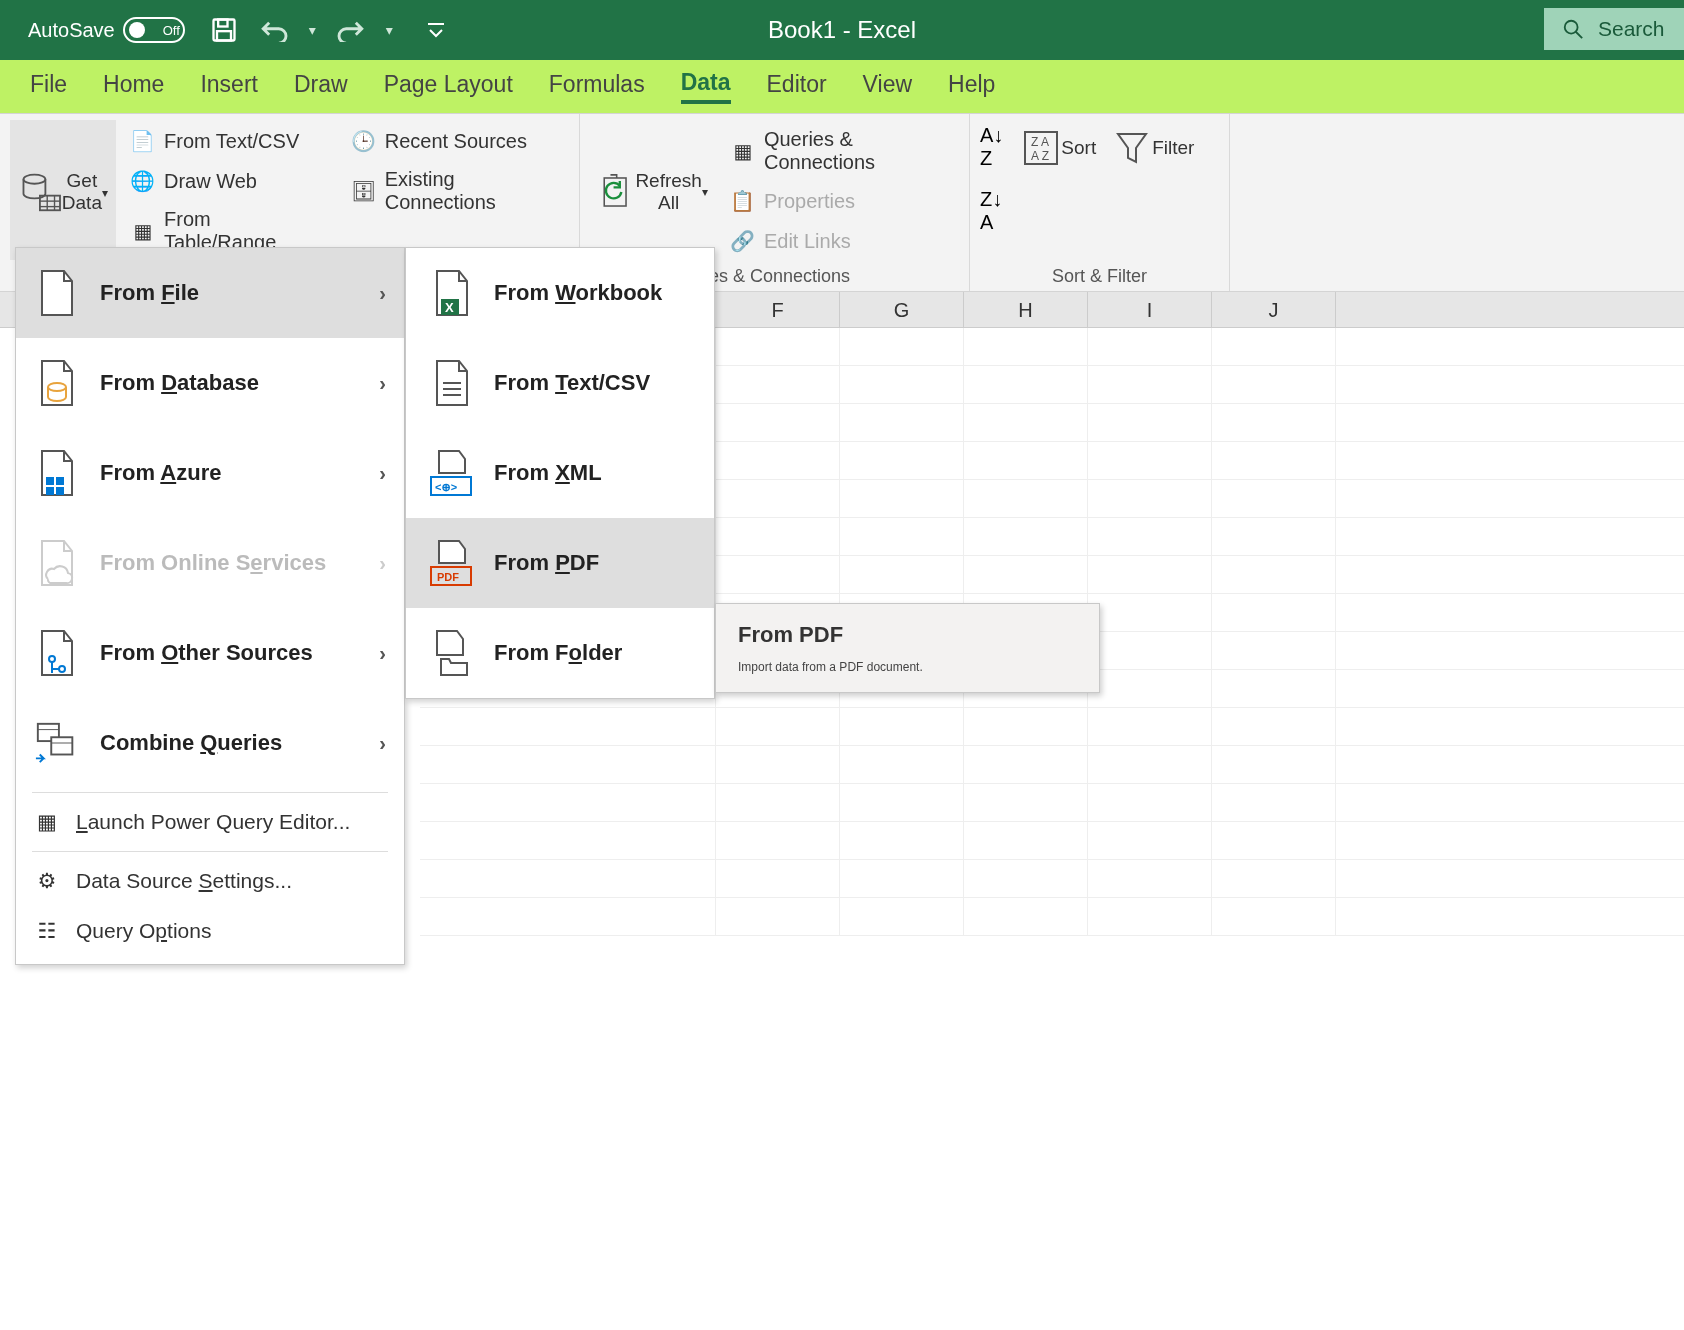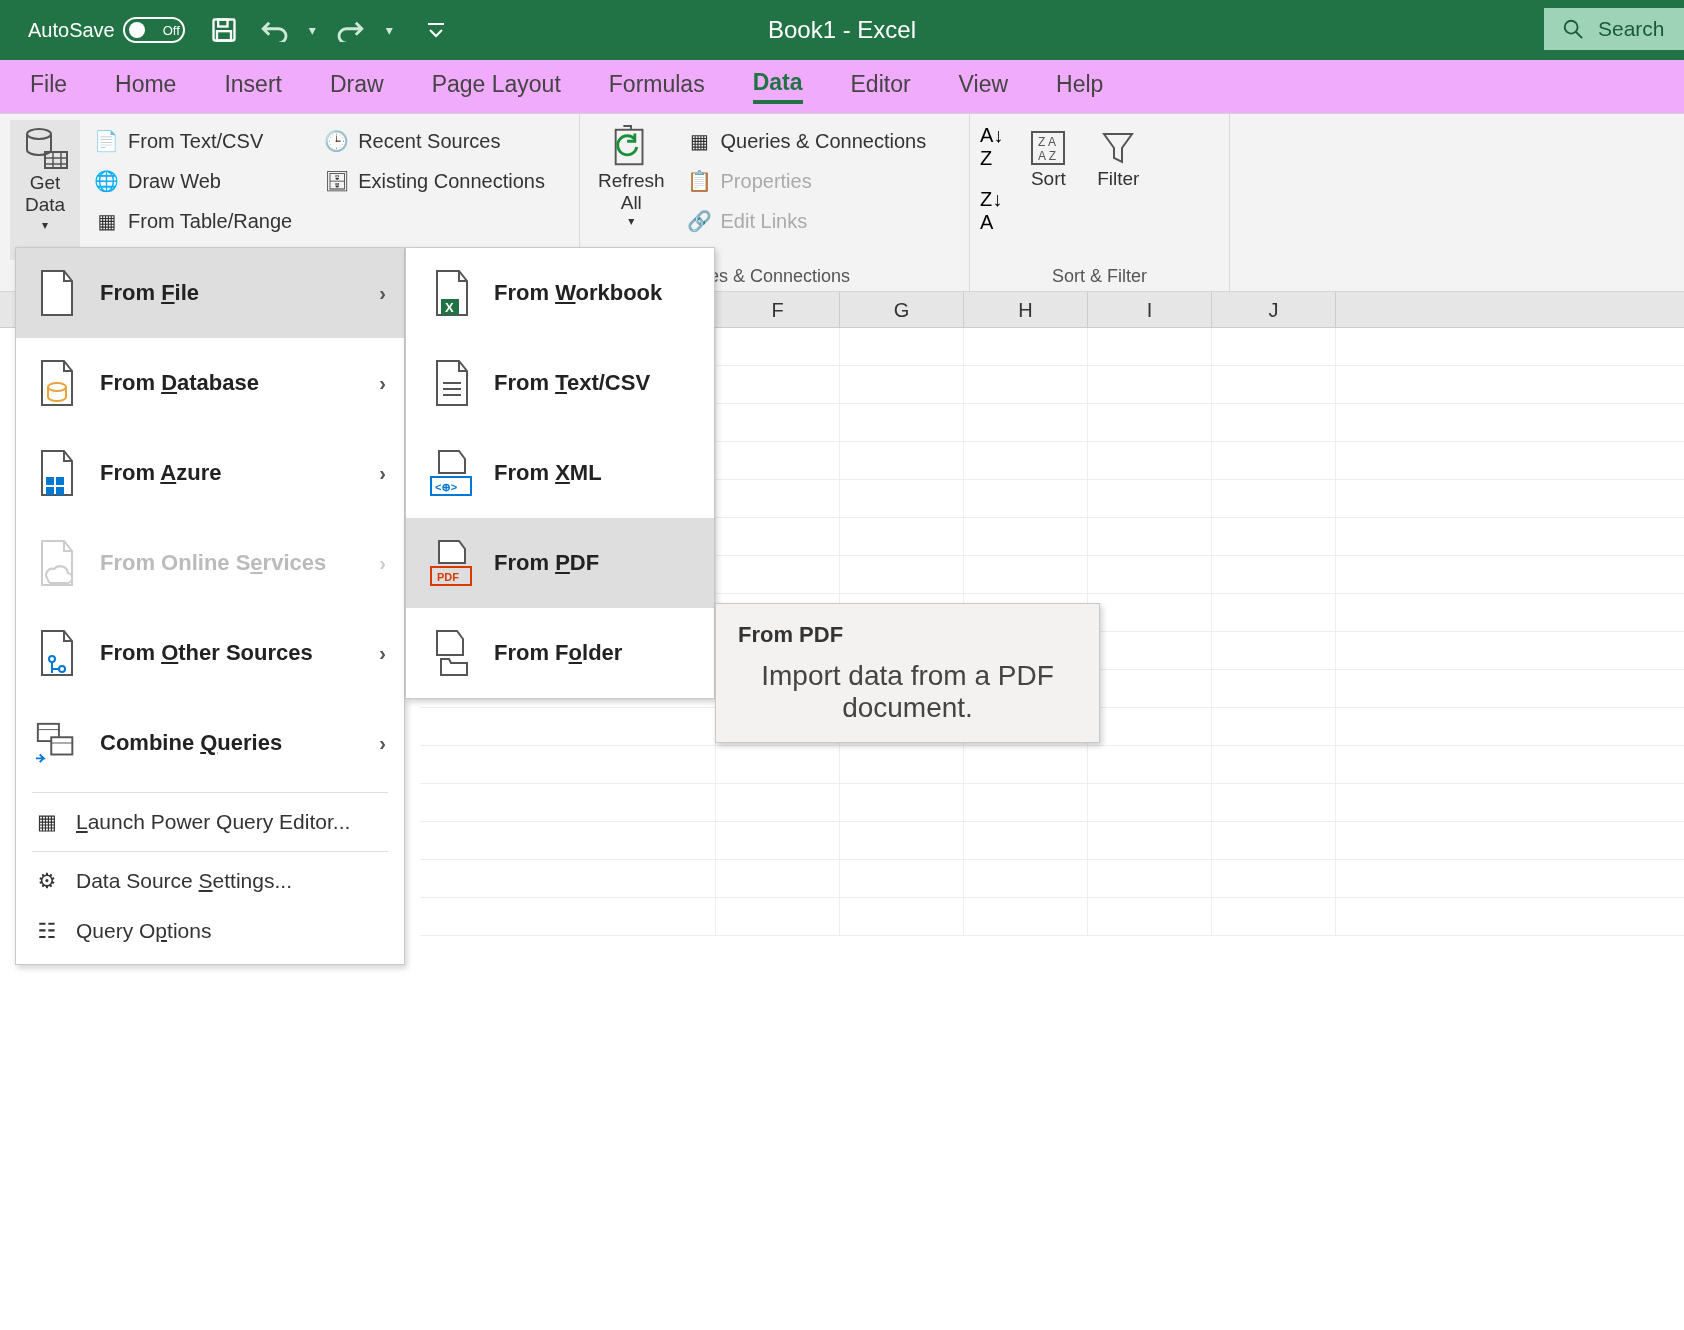--- a/index.html
+++ b/index.html
@@ -63,25 +63,25 @@
   background: #9fd3b8;
   display: flex;
   align-items: center;
   padding-left: 18px;
   gap: 14px;
   font-size: 21px;
   color: #1a5a3a;
 }
 .ribbon-tabs {
   height: 54px;
-  background: #f0abfc;
+  background: #bef264;
   display: flex;
   align-items: center;
   padding-left: 30px;
-  gap: 48px;
+  gap: 36px;
   border-bottom: 1px solid #d4d4d4;
 }
 .tab {
   font-size: 23px;
   color: #444;
   cursor: pointer;
   padding-bottom: 4px;
 }
 .tab.active {
   color: #217346;
@@ -105,21 +105,21 @@
 .r-group-label {
   position: absolute;
   bottom: 4px;
   left: 0; right: 0;
   text-align: center;
   font-size: 18px;
   color: #555;
 }
 .big-btn {
   display: flex;
-  flex-direction: column;
+  flex-direction: row;
   align-items: center;
   justify-content: flex-start;
   padding: 4px 8px 0 8px;
   font-size: 19px;
   color: #333;
   min-width: 70px;
   text-align: center;
 }
 .big-btn.active { background: #e4e4e4; }
 .small-btn {
@@ -220,21 +220,21 @@
   left: 715px;
   top: 603px;
   width: 385px;
   background: #f3f2f1;
   border: 1px solid #c8c8c8;
   box-shadow: 2px 3px 6px rgba(0,0,0,.2);
   padding: 18px 22px;
   z-index: 12;
 }
 .tooltip-title { font-size: 22px; font-weight: 700; color: #333; margin-bottom: 12px; }
-.tooltip-desc { font-size: 28px; color: #444; text-align: center; }
+.tooltip-desc { font-size: 12px; color: #444; }
 u { text-decoration: underline; }
 </style>
 </head>
 <body>
 
 <div class="titlebar">
   <div class="autosave">
     <span>AutoSave</span>
     <div class="toggle">
       <div class="toggle-knob"></div>

